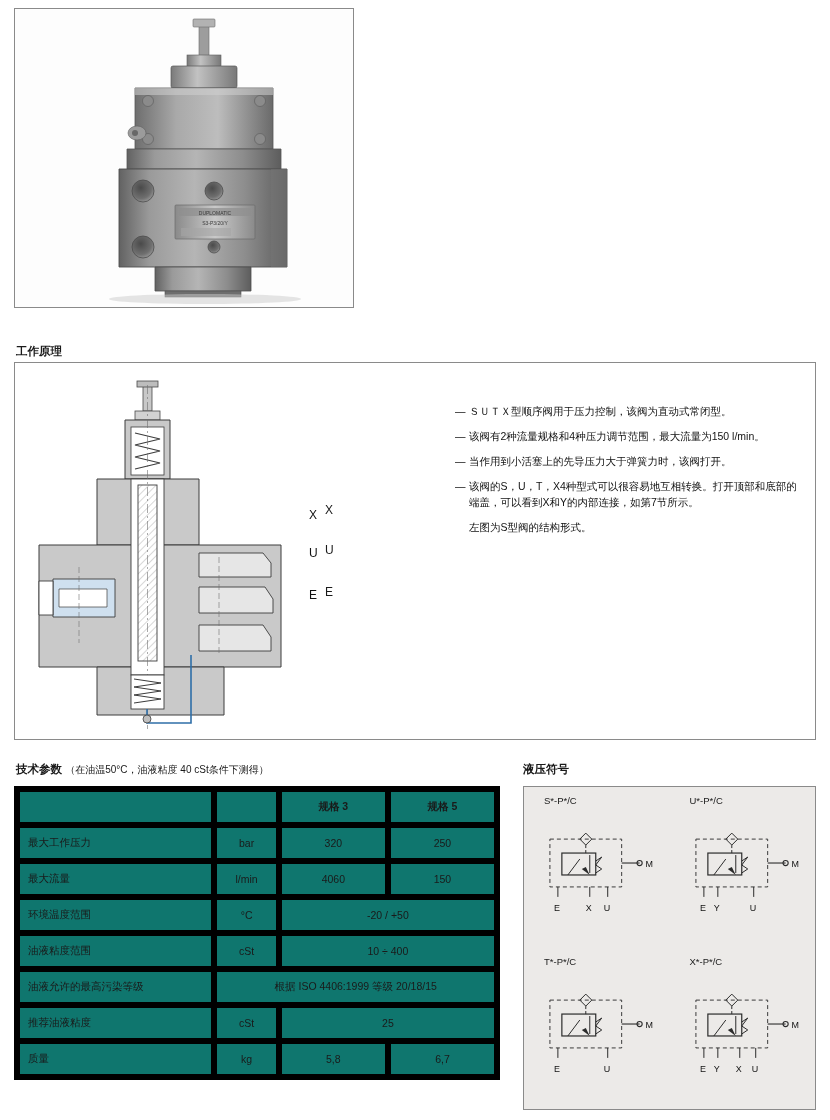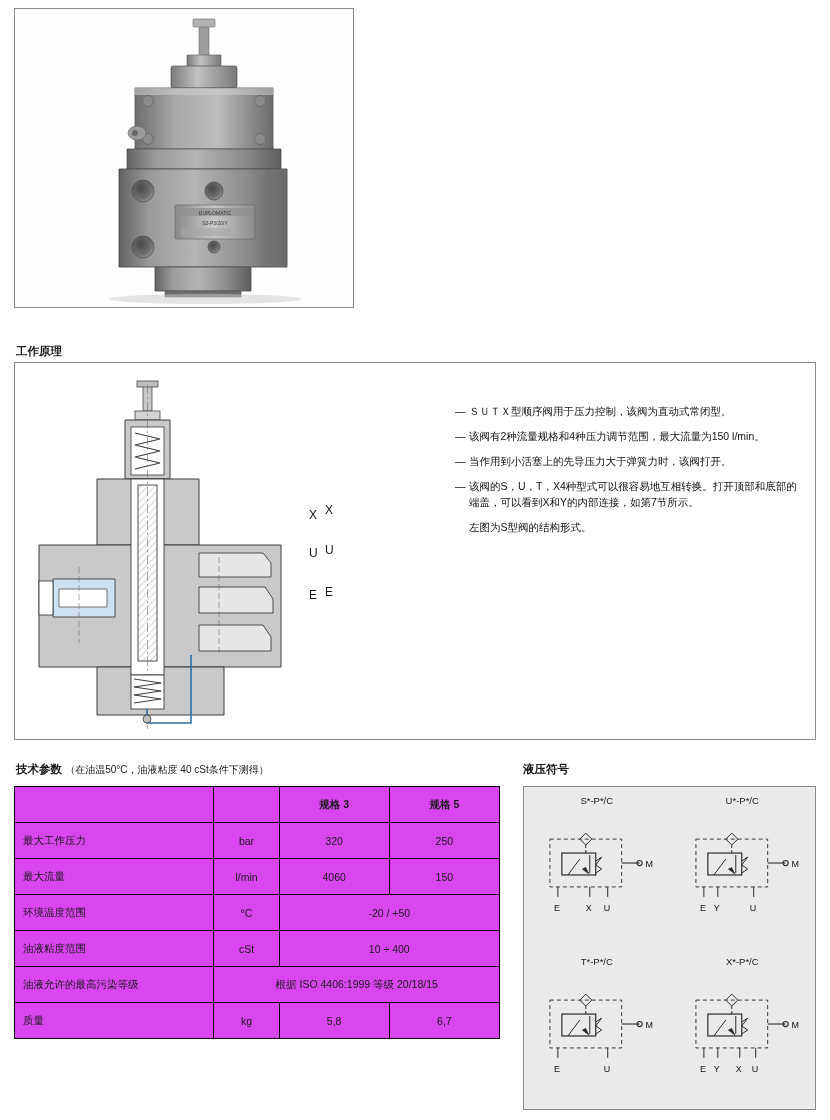--- a/index.html
+++ b/index.html
@@ -94,26 +94,26 @@
 
   
   .tech-table {
     position: absolute;
     left: 14px; top: 786px;
     width: 486px;
     border-collapse: collapse;
     font-size: 10.5px;
   }
   .tech-table td, .tech-table th {
-    border: 1px solid #000000;
+    border: 6px solid #000000;
     padding: 0 8px;
     height: 36px;
     vertical-align: middle;
     font-weight: normal;
-    background: #d946ef;
+    background: #0f766e;
   }
   .tech-table .hrow td { font-weight: bold; text-align: center; }
   .tech-table .c-name { width: 190px; text-align: left; }
   .tech-table .c-unit { width: 62px; text-align: center; }
   .tech-table .c-v { width: 105px; text-align: center; }
 
   
   .symbols-box {
     position: absolute;
     left: 523px; top: 786px;
@@ -123,22 +123,23 @@
   }
   .sym-grid {
     position: absolute; inset: 0;
     display: grid;
     grid-template-columns: 1fr 1fr;
     grid-template-rows: 1fr 1fr;
   }
   .sym-cell { position: relative; }
   .sym-cap {
     position: absolute; top: 8px; left: 0; right: 0;
-    text-align: center;
+    text-align: left;
     font-size: 9.5px;
+    padding-left: 20px;
   }
   .sym-svg { position: absolute; top: 22px; left: 0; width: 100%; height: 118px; }
   svg { display:block; }
   text { font-family: "Liberation Sans", sans-serif; }
 </style>
 </head>
 <body>
 
 <div class="page">
 
@@ -341,20 +342,25 @@
         <td class="c-name">油液粘度范围</td>
         <td class="c-unit">cSt</td>
         <td class="c-v" colspan="2">10 ÷ 400</td>
       </tr>
 
       <tr>
         <td class="c-name">油液允许的最高污染等级</td>
         <td class="c-v" colspan="3">根据 ISO 4406:1999 等级 20/18/15</td>
       </tr>
 
+      <tr>
+        <td class="c-name">推荐油液粘度</td>
+        <td class="c-unit">cSt</td>
+        <td class="c-v" colspan="2">25</td>
+      </tr>
 
       <tr>
         <td class="c-name">质量</td>
         <td class="c-unit">kg</td>
         <td class="c-v">5,8</td>
         <td class="c-v">6,7</td>
       </tr>
     </tbody>
   </table>
 

